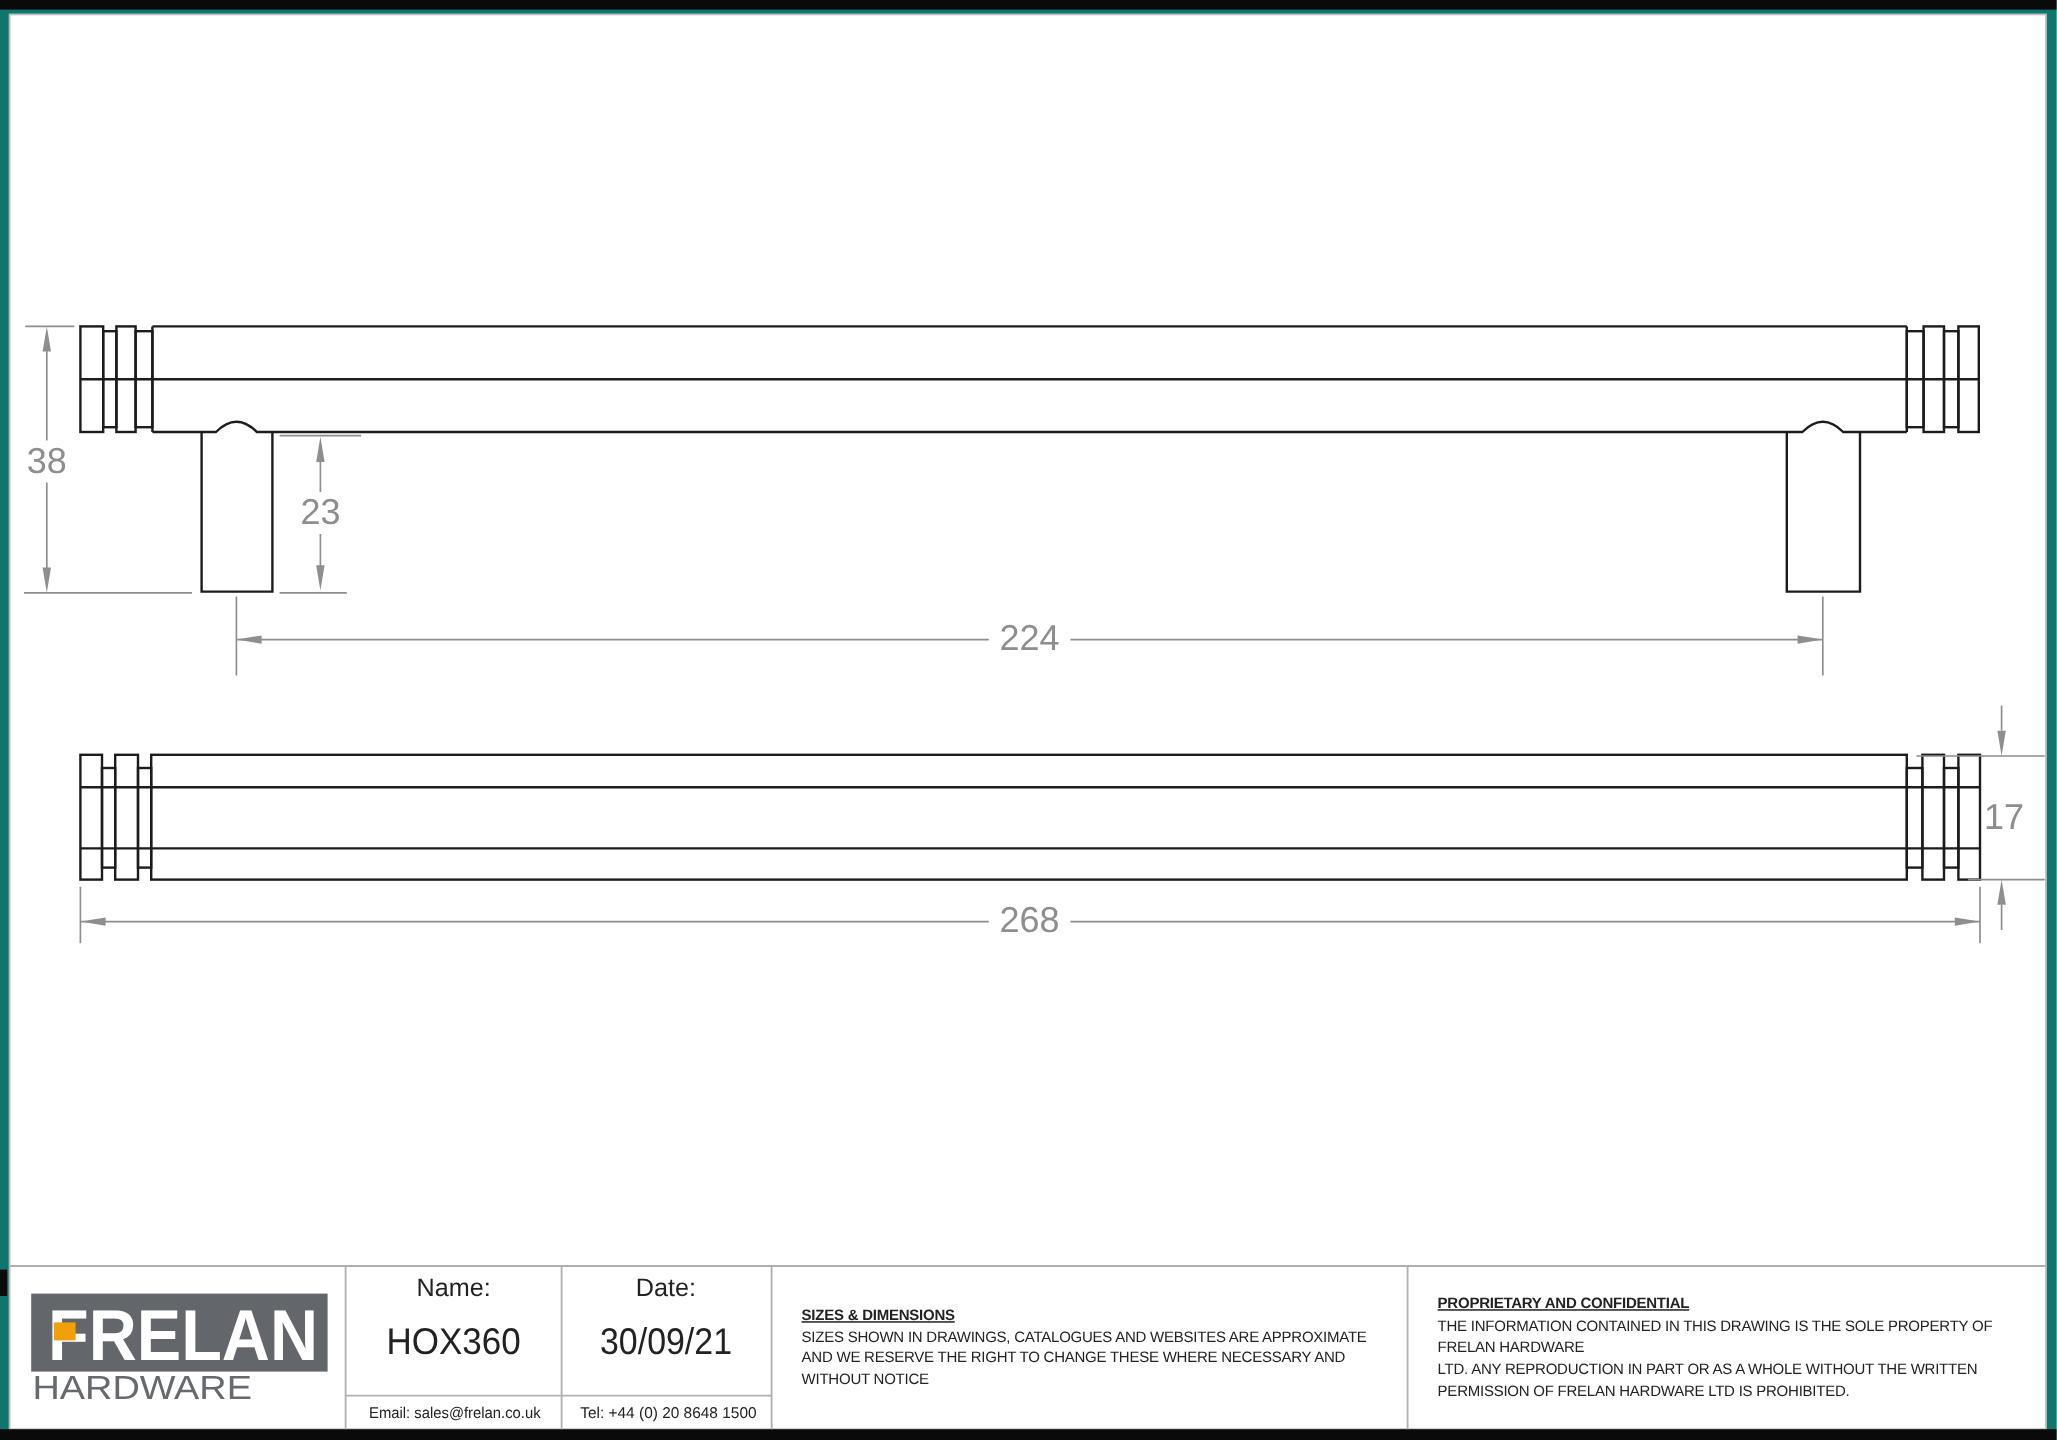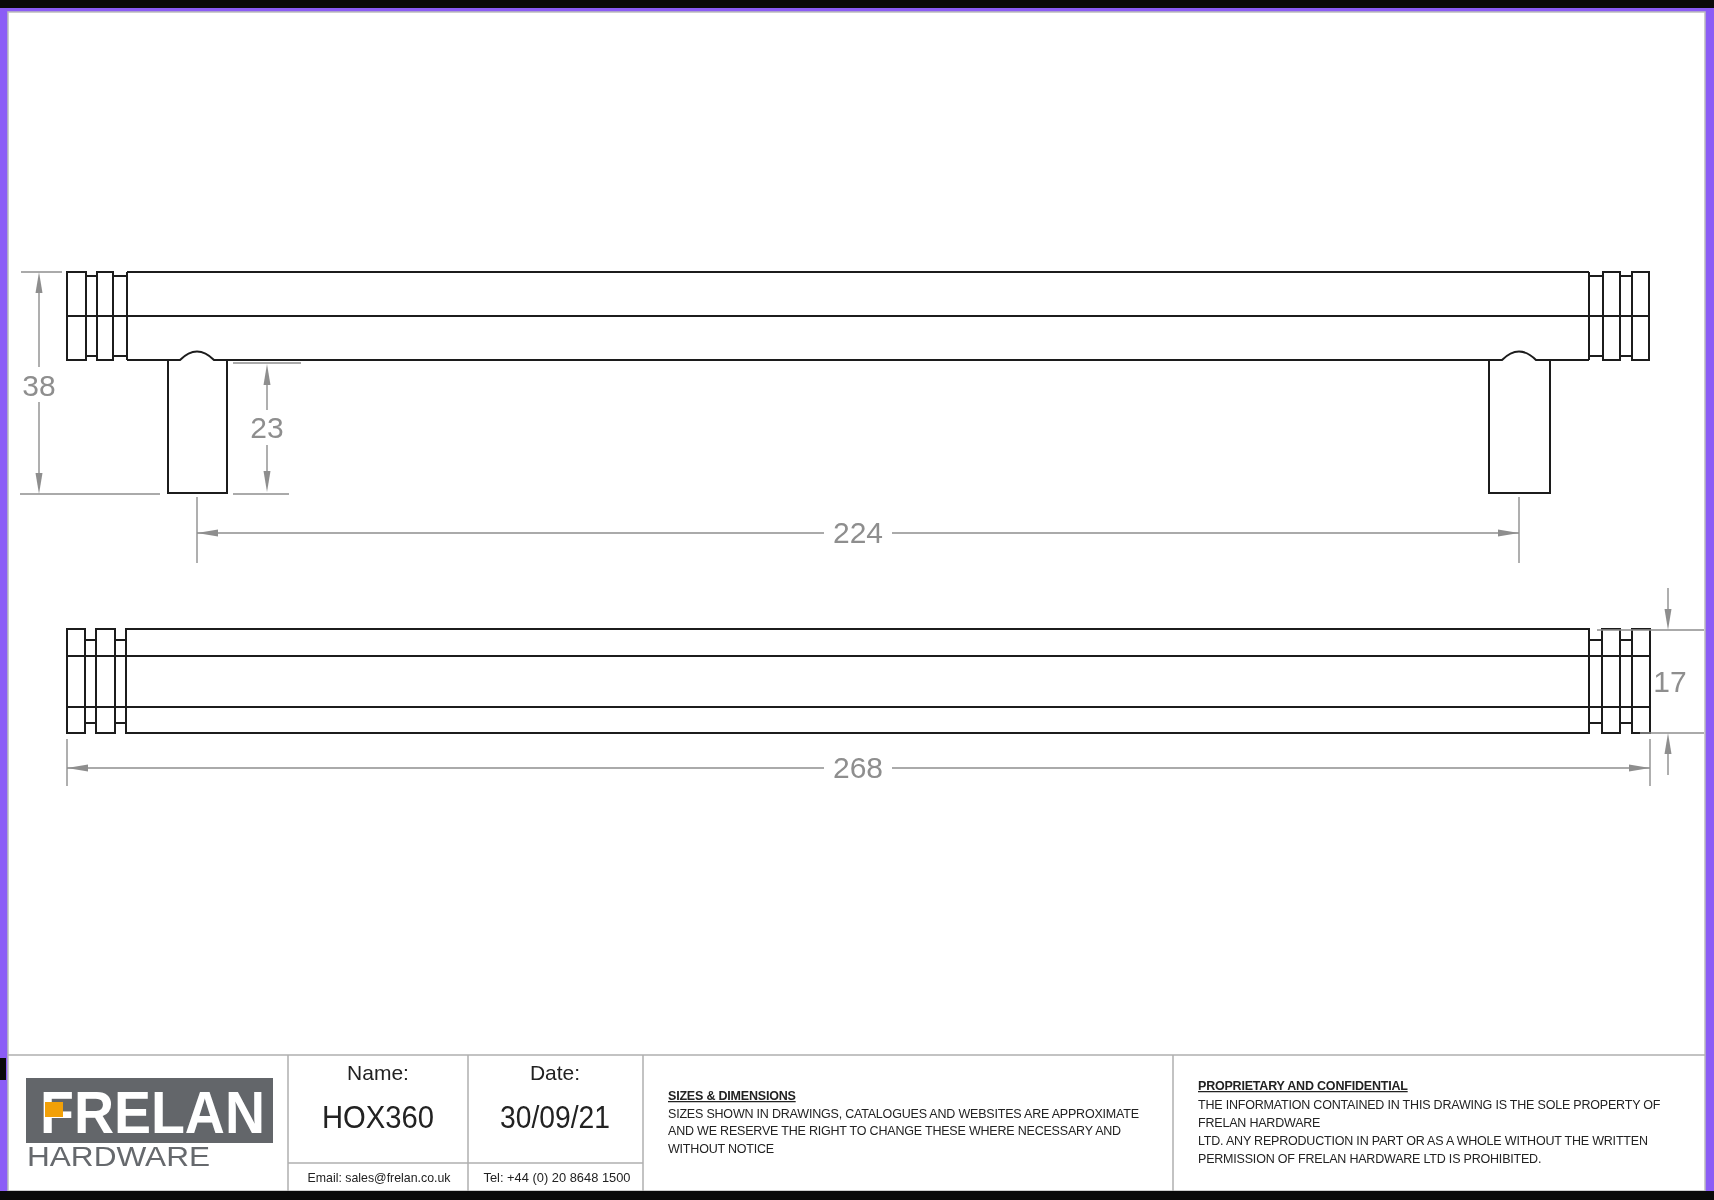--- a/index.html
+++ b/index.html
@@ -1,16 +1,16 @@
 <!DOCTYPE html>
 <html><head>
 <meta charset="utf-8">
 <style>
   html,body{margin:0;padding:0;background:#ececec;}
-  .stage{position:relative;width:1714px;height:1200px;background:#8b5cf6;overflow:hidden;}
+  .stage{position:relative;width:1714px;height:1200px;background:#0f766e;overflow:hidden;}
   svg{font-family:"Liberation Sans", sans-serif;display:block;}
   .ln{stroke:#1c1c1c;stroke-width:2;fill:none;}
   .dim{stroke:#8e8e8e;stroke-width:1.4;fill:none;}
   .dimhead{fill:#8e8e8e;stroke:none;}
   .dimtxt{fill:#8e8e8e;font-size:30px;}
   .tb{stroke:#b0b0b0;stroke-width:1.5;fill:none;}
   .sheet{fill:#ffffff;stroke:#bdbdbd;stroke-width:1.5;}
   .blk{fill:#0a0a0a;}
   .celltxt{fill:#222222;}
   .small{font-size:12.5px;letter-spacing:-0.2px;}

